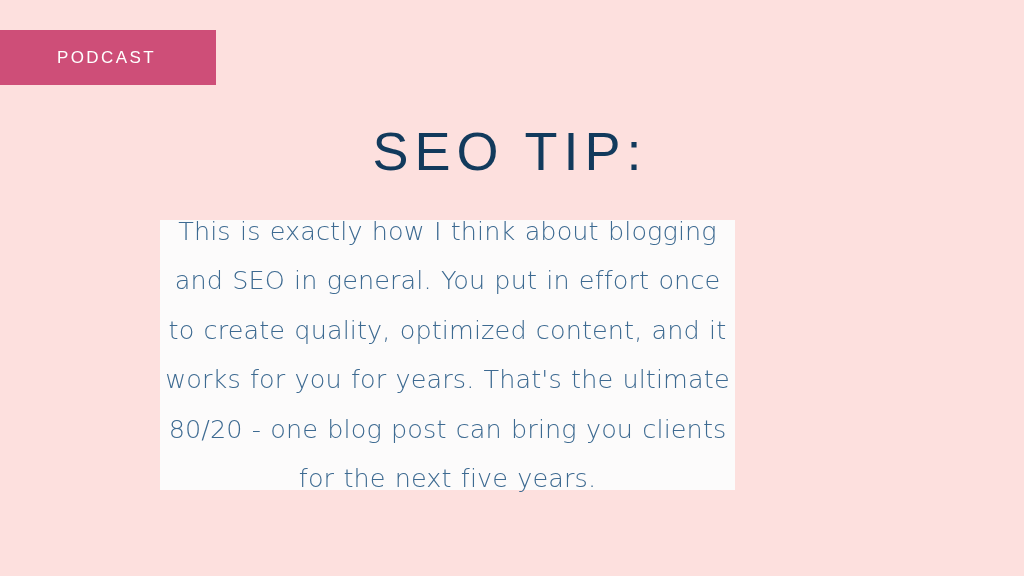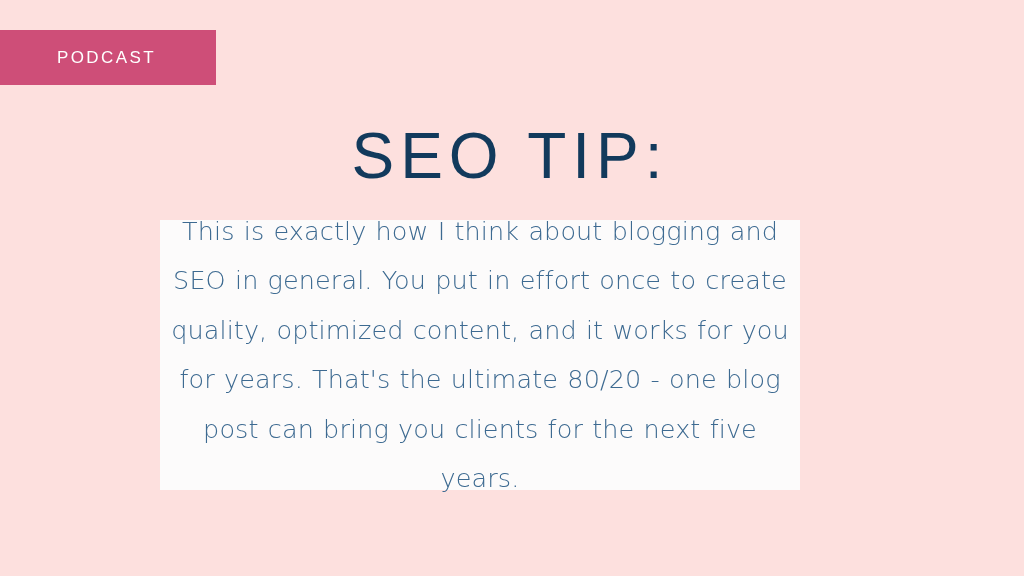--- a/index.html
+++ b/index.html
@@ -48,35 +48,35 @@
 
   
   #slide-title {
     position: absolute;
     left: 0;
     top: 122px;
     width: 1012px;
     text-align: center;
     color: #123a5c;
     font-family: "Liberation Sans", sans-serif;
-    font-size: 64px;
+    font-size: 54px;
     font-weight: 400;
     letter-spacing: 6px;
     line-height: 1.08;
     white-space: nowrap;
     
     text-indent: 8px;
   }
 
   
   #quote-card {
     position: absolute;
     left: 160px;
     top: 220px;
-    width: 640px;
+    width: 575px;
     height: 270px;
     background: #fcfbfb;
     box-sizing: border-box;
     display: flex;
     align-items: center;
     justify-content: center;
   }
 
   #quote-text {
     width: 660px;

